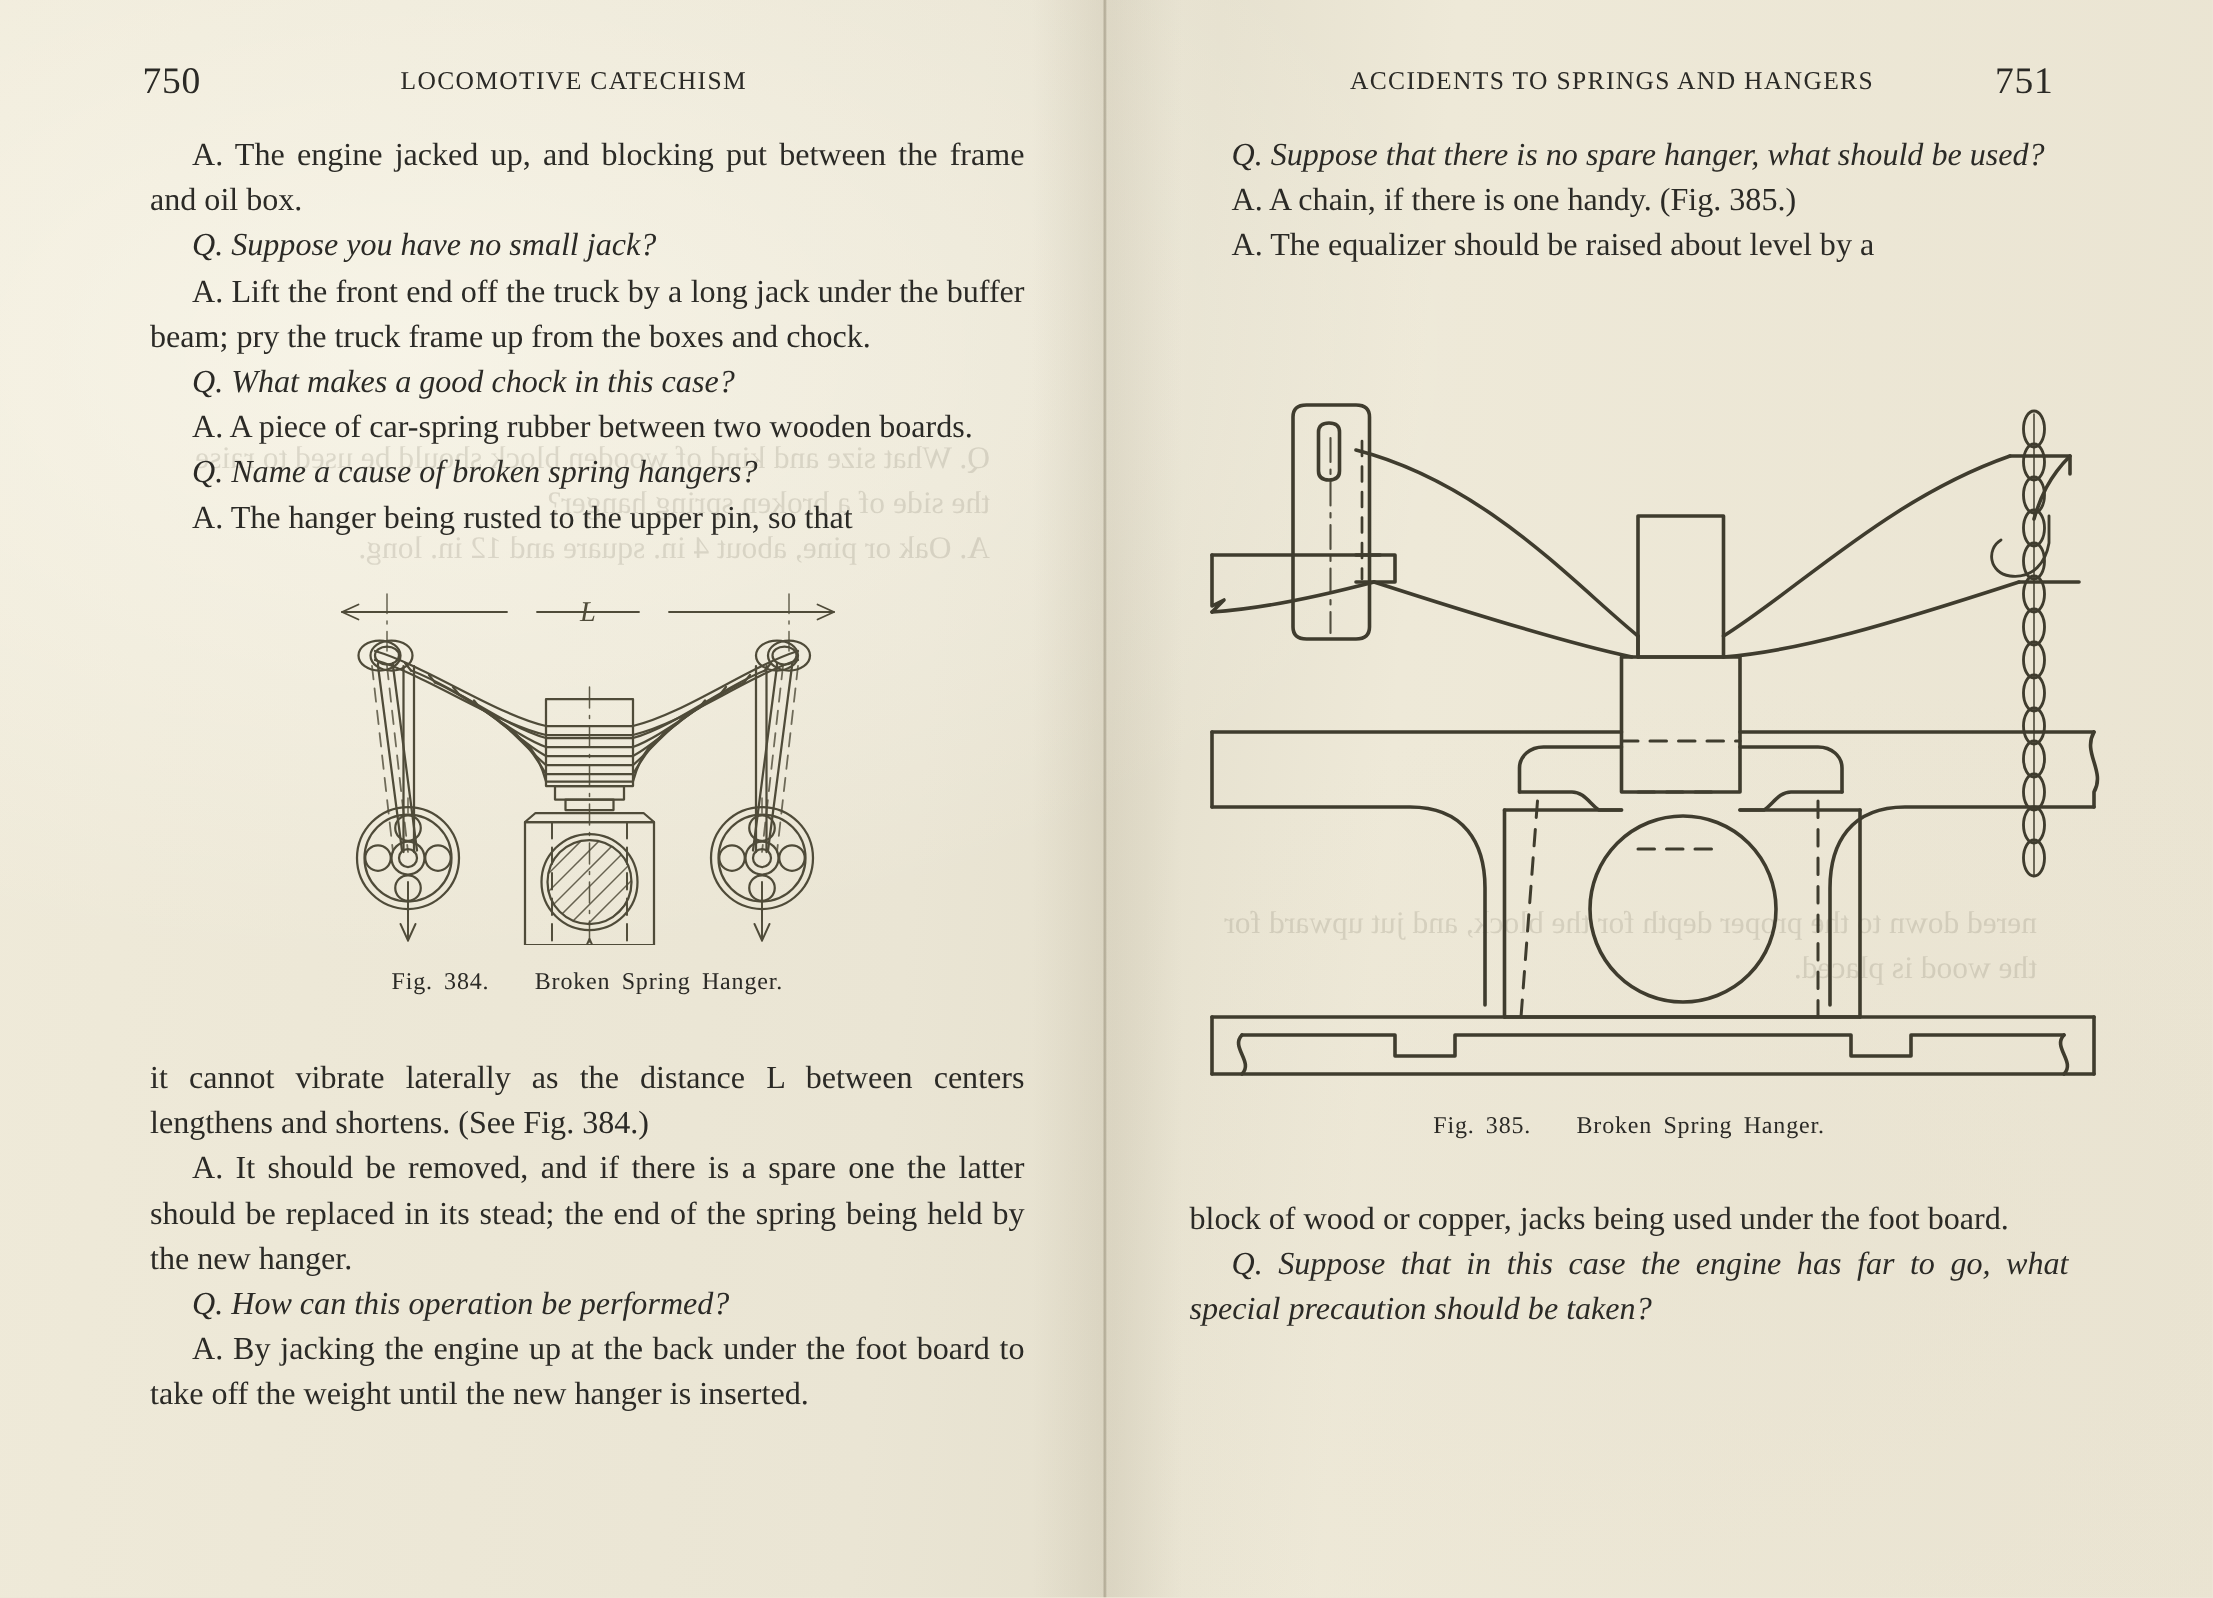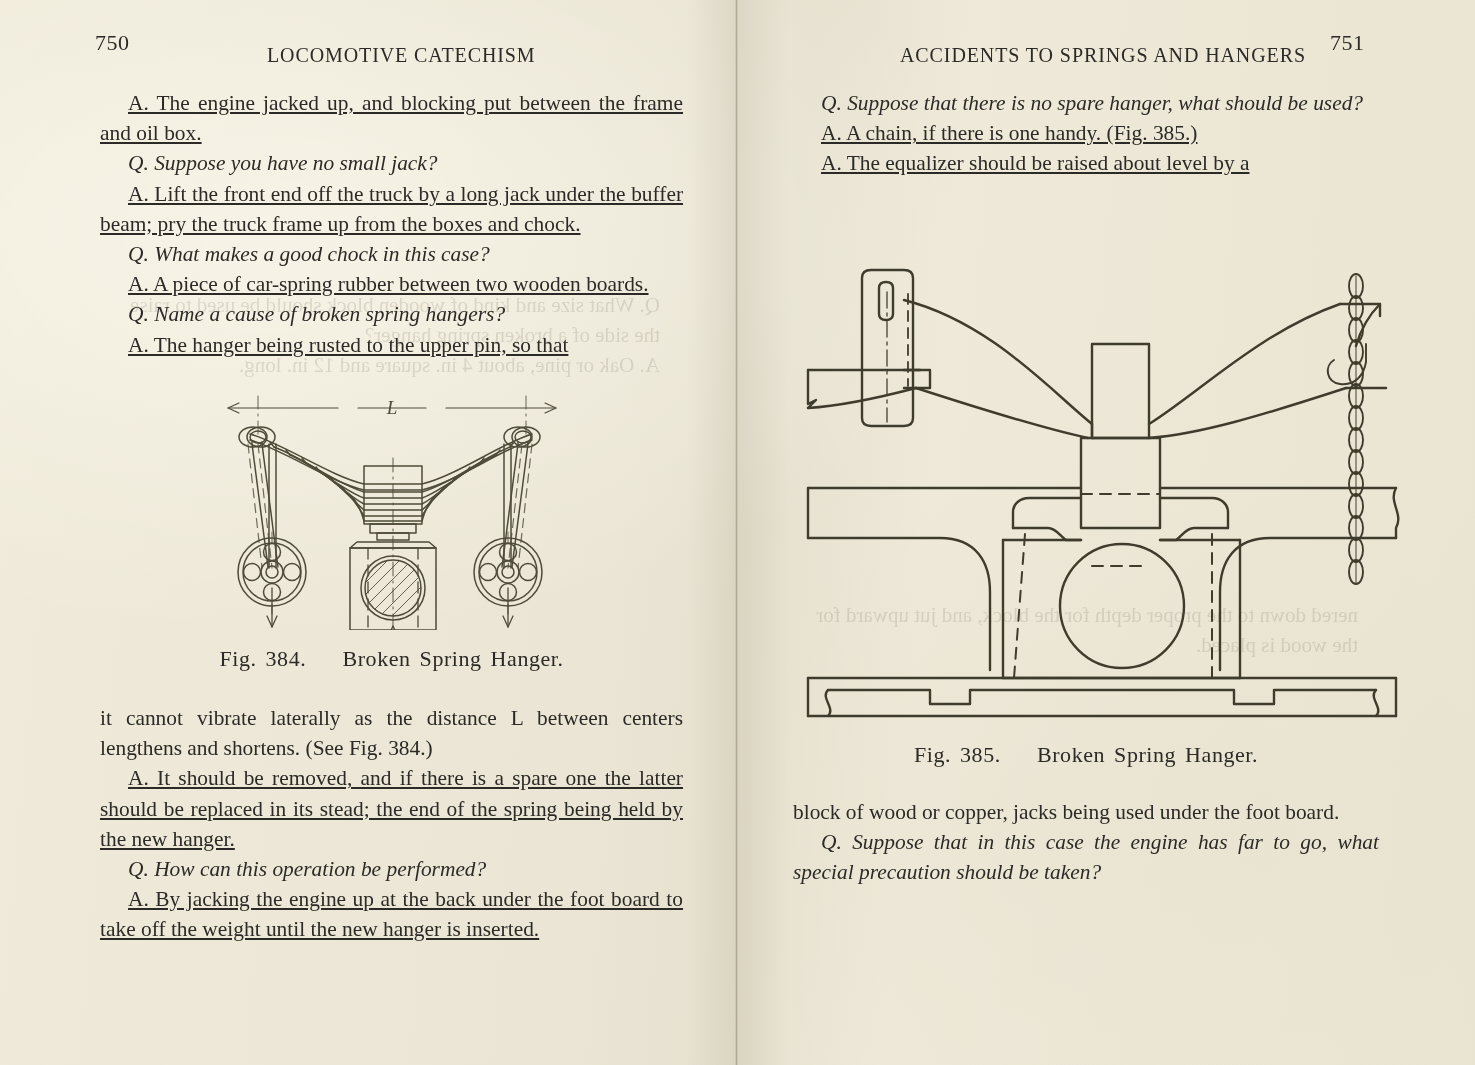--- a/index.html
+++ b/index.html
@@ -31,44 +31,44 @@
     background:linear-gradient(90deg, rgba(190,182,160,0) 0%, rgba(186,178,156,.26) 46%, rgba(186,178,156,.26) 54%, rgba(190,182,160,0) 100%);
     pointer-events:none;
   }
 
   .page{position:absolute;top:0;bottom:0;}
   .page-left{left:0;width:735px;}
   .page-right{left:738px;width:737px;}
 
   .running-head{
     position:absolute;top:44px;
-    font-size:20px;letter-spacing:.9px;
+    font-size:17px;letter-spacing:.9px;
     white-space:nowrap;
   }
   .folio{
-    position:absolute;top:30px;
-    font-size:22px;letter-spacing:.5px;
+    position:absolute;top:41px;
+    font-size:25px;letter-spacing:.5px;
   }
 
   .col{
     position:absolute;
     font-size:21.4px;
     line-height:30.2px;
     text-align:justify;
     text-justify:inter-word;
     hyphens:none;
   }
   .col p{margin:0;}
-  .col p.ind{text-indent:28px;text-decoration:underline;}
+  .col p.ind{text-indent:28px;}
   .col p.q{font-style:italic;text-indent:28px;}
   .col p.noind{text-indent:0;}
 
   .figcap{
     position:absolute;
-    font-size:22px;
+    font-size:16px;
     letter-spacing:.55px;
     word-spacing:3px;
     text-align:center;
     white-space:nowrap;
   }
 
   .fig{position:absolute;}
   .fig svg{display:block;}
 
   

